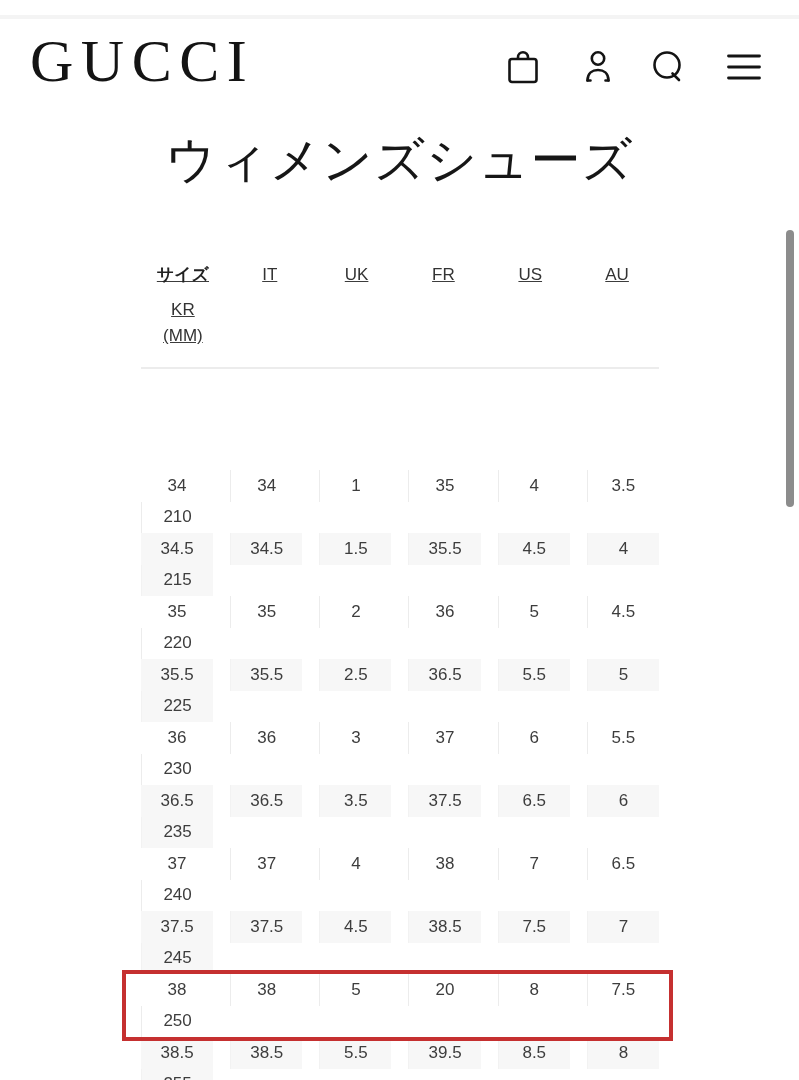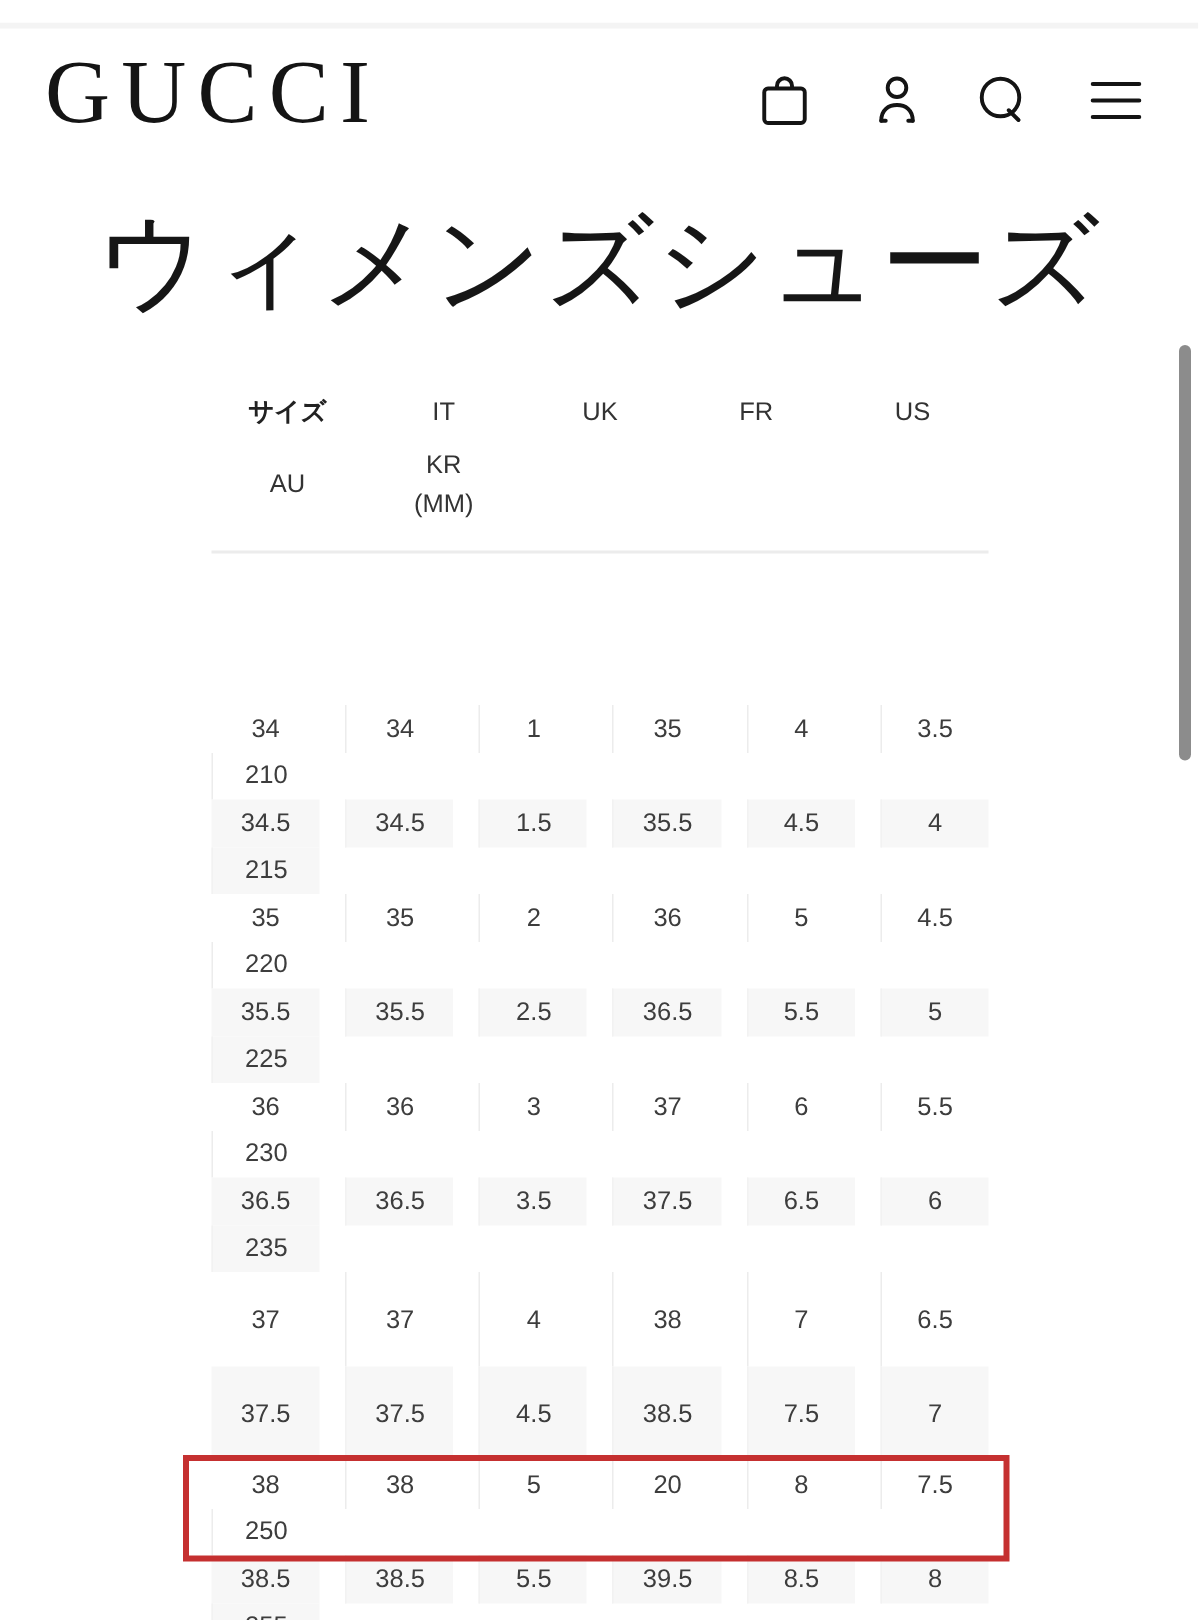--- a/index.html
+++ b/index.html
@@ -26,30 +26,30 @@
   }
   .icon-btn svg { display:block; }
   .btn-bag    { left:503px; }
   .btn-user   { left:578px; }
   .btn-search { left:648px; }
   .btn-menu   { left:724px; }
 
   
   .title {
     position:absolute; top:112px; left:0; width:100%;
-    text-align:center; font-size:72px; font-weight:500;
+    text-align:center; font-size:50px; font-weight:500;
     letter-spacing:1px; color:#161616;
     font-family:"Liberation Sans","DejaVu Sans",sans-serif;
   }
 
   
   .table-wrap { position:absolute; top:243px; left:141px; width:518px; }
   .thead {
-    display:grid; grid-template-columns:repeat(5,1fr); column-gap:3px;
-    height:96px; align-items:center;
+    display:grid; grid-template-columns:repeat(6,1fr); column-gap:3px;
+    height:96px; align-items:center;text-decoration:underline;
   }
   .th { text-align:center; font-size:17px; color:#333333; line-height:1.55; }
   .th.bold { font-weight:700; color:#222222; }
   .th .sub { display:block; }
   .head-rule { height:2px; background:#ececec; margin-top:13px; }
   .tbody { margin-top:101px; }
   .trow {
     position:relative; display:grid; grid-template-columns:repeat(6,1fr);
     column-gap:17px; height:63px;text-align:right;
   }
@@ -184,28 +184,30 @@
           <div class="tcell">6</div>
           <div class="tcell">235</div>
         </div>
         <div class="trow">
           <div class="tcell">37</div>
           <div class="tcell">37</div>
           <div class="tcell">4</div>
           <div class="tcell">38</div>
           <div class="tcell">7</div>
           <div class="tcell">6.5</div>
+          <div class="tcell">240</div>
         </div>
         <div class="trow zebra">
           <div class="tcell">37.5</div>
           <div class="tcell">37.5</div>
           <div class="tcell">4.5</div>
           <div class="tcell">38.5</div>
           <div class="tcell">7.5</div>
           <div class="tcell">7</div>
+          <div class="tcell">245</div>
         </div>
         <div class="trow">
           <div class="tcell">38</div>
           <div class="tcell">38</div>
           <div class="tcell">5</div>
           <div class="tcell">20</div>
           <div class="tcell">8</div>
           <div class="tcell">7.5</div>
           <div class="tcell">250</div>
           <div class="highlight-box" style="border-color: rgb(197, 48, 48);"></div>

